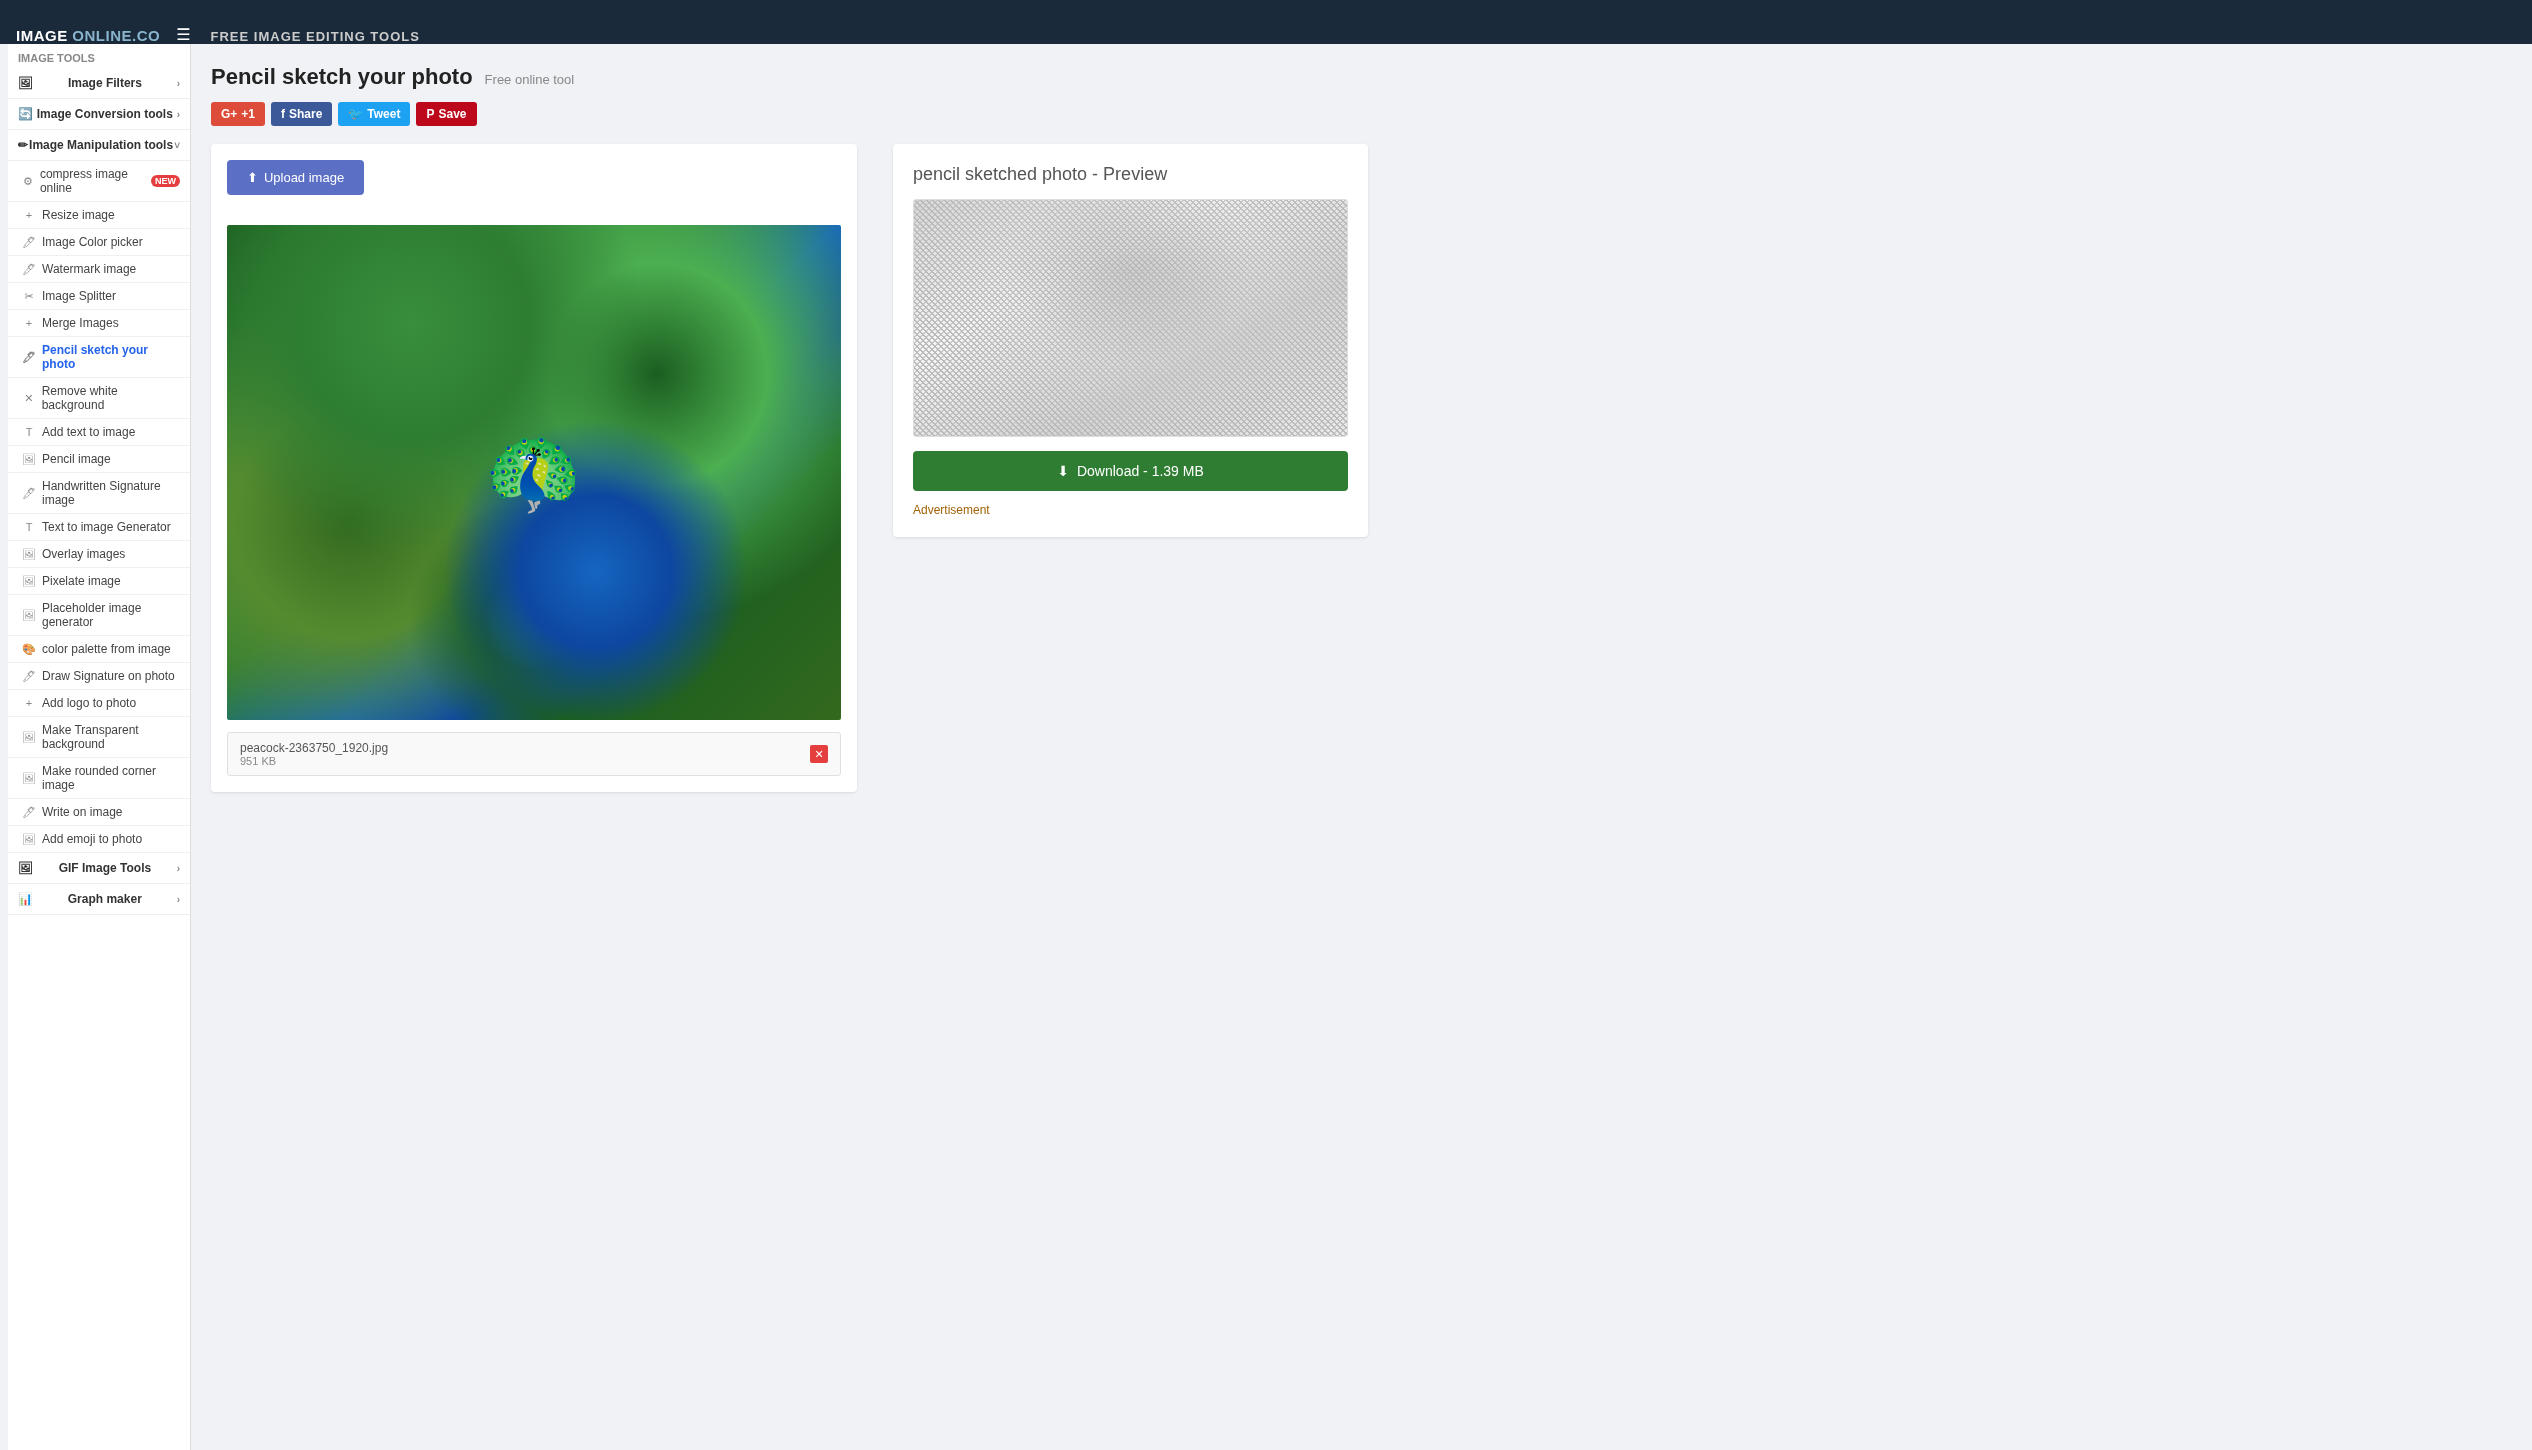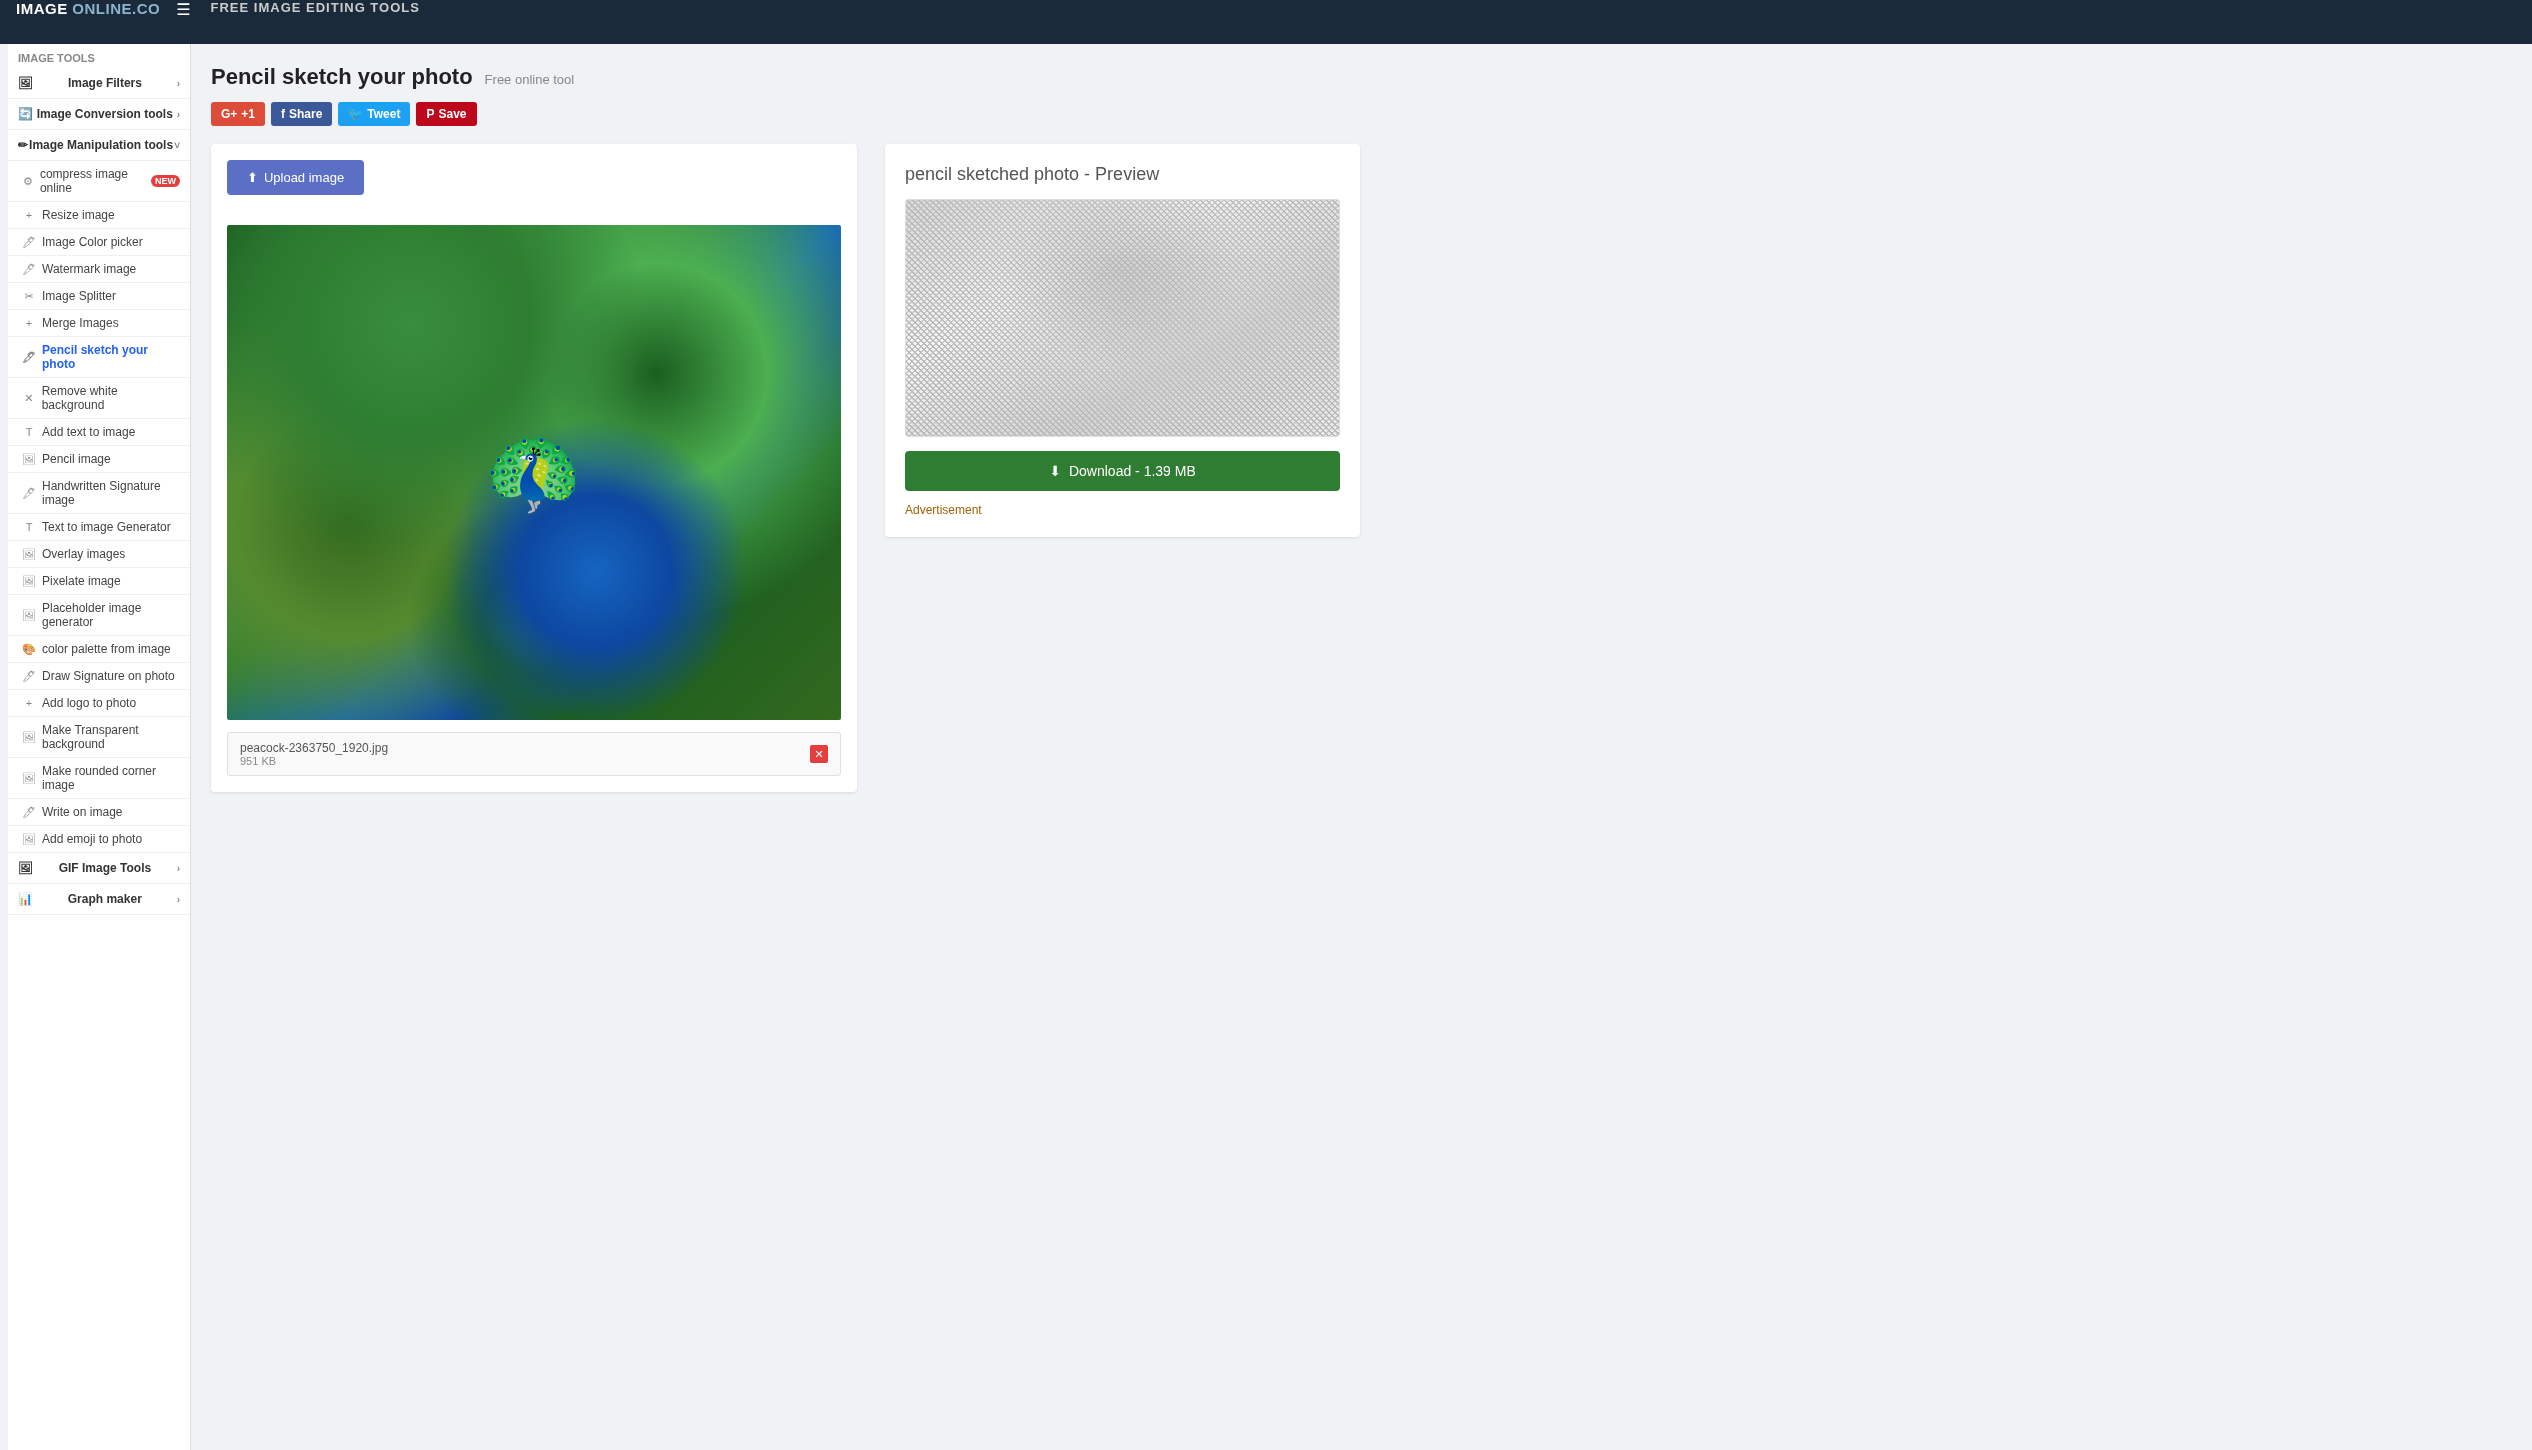--- a/index.html
+++ b/index.html
@@ -5,21 +5,21 @@
     * { margin: 0; padding: 0; box-sizing: border-box; }
     body { font-family: Arial, sans-serif; font-size: 13px; background: #f0f2f5; display: flex; flex-direction: column; height: 100vh; overflow: hidden; }
 
     
     .header {
       background: #1a2a3a;
       color: white;
       padding: 0 16px;
       height: 44px;
       display: flex;
-      align-items: flex-start;
+      align-items: flex-end;
       gap: 16px;
       flex-shrink: 0;
     }
     .header-logo {
       font-size: 15px;
       font-weight: bold;
       letter-spacing: 0.5px;
     }
     .header-logo span { color: #4a9fd4; }
     .header-menu-icon {
@@ -210,21 +210,21 @@
       justify-content: center;
     }
 
     
     .right-panel {
       width: 475px;
       background: #fff;
       border-radius: 4px;
       padding: 20px;
       box-shadow: 0 1px 3px rgba(0,0,0,0.1);
-      margin-left: 28px;
+      margin-left: 36px;
       flex-shrink: 0;
       align-self: flex-start;
     }
     .preview-title {
       font-size: 18px;
       color: #555;
       margin-bottom: 14px;
       font-weight: normal;
     }
     .sketch-preview {

